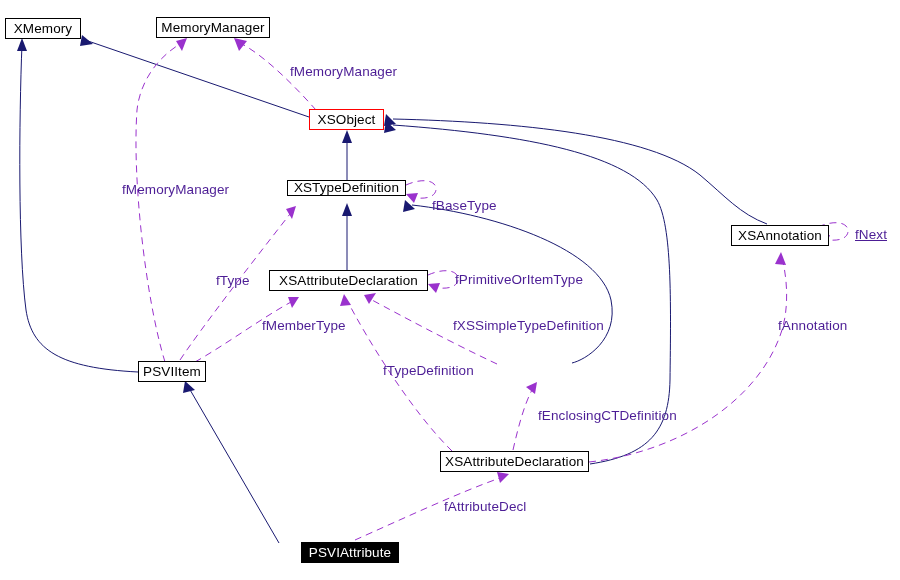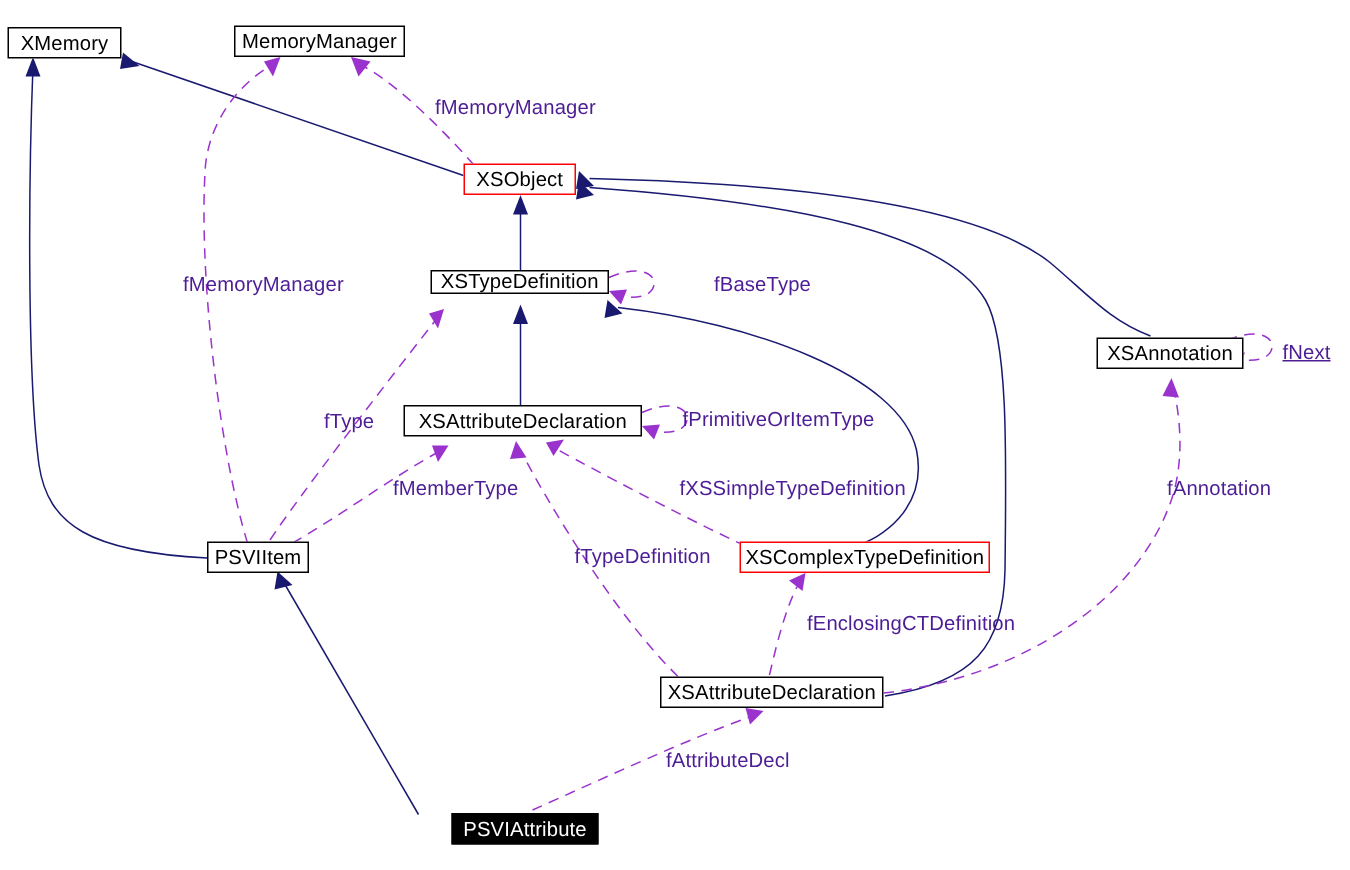--- a/index.html
+++ b/index.html
@@ -163,35 +163,32 @@
   </div>
 
   <div class="node-box" style="left:731px; top:225px; width:98px; height:21px;">
     <span>XSAnnotation</span>
   </div>
 
   <div class="node-box" style="left:138px; top:361px; width:68px; height:21px;">
     <span>PSVIItem</span>
   </div>
 
-  <div class="node-box red-border" style="left:493px; top:361px; width:167px; height:21px;">
-    <span>XSComplexTypeDefinition</span>
-  </div>
 
   <div class="node-box" style="left:440px; top:451px; width:149px; height:21px;">
     <span>XSAttributeDeclaration</span>
   </div>
 
   <div class="node-box focus-node" style="left:279px; top:542px; width:98px; height:21px;margin-left:22px;">
     <span>PSVIAttribute</span>
   </div>
 
   <div class="edge-label" style="left:290px; top:65px;">fMemoryManager</div>
 
-  <div class="edge-label" style="left:432px; top:183px;margin-left:44px;">fBaseType</div>
+  <div class="edge-label" style="left:432px; top:199px;">fBaseType</div>
 
   <div class="edge-label" style="left:122px; top:183px;">fMemoryManager</div>
 
   <div class="edge-label" style="left:855px; top:228px;text-decoration:underline;">fNext</div>
 
   <div class="edge-label" style="left:216px; top:274px;">fType</div>
 
   <div class="edge-label" style="left:455px; top:273px;">fPrimitiveOrItemType</div>
 
   <div class="edge-label" style="left:262px; top:319px;">fMemberType</div>

